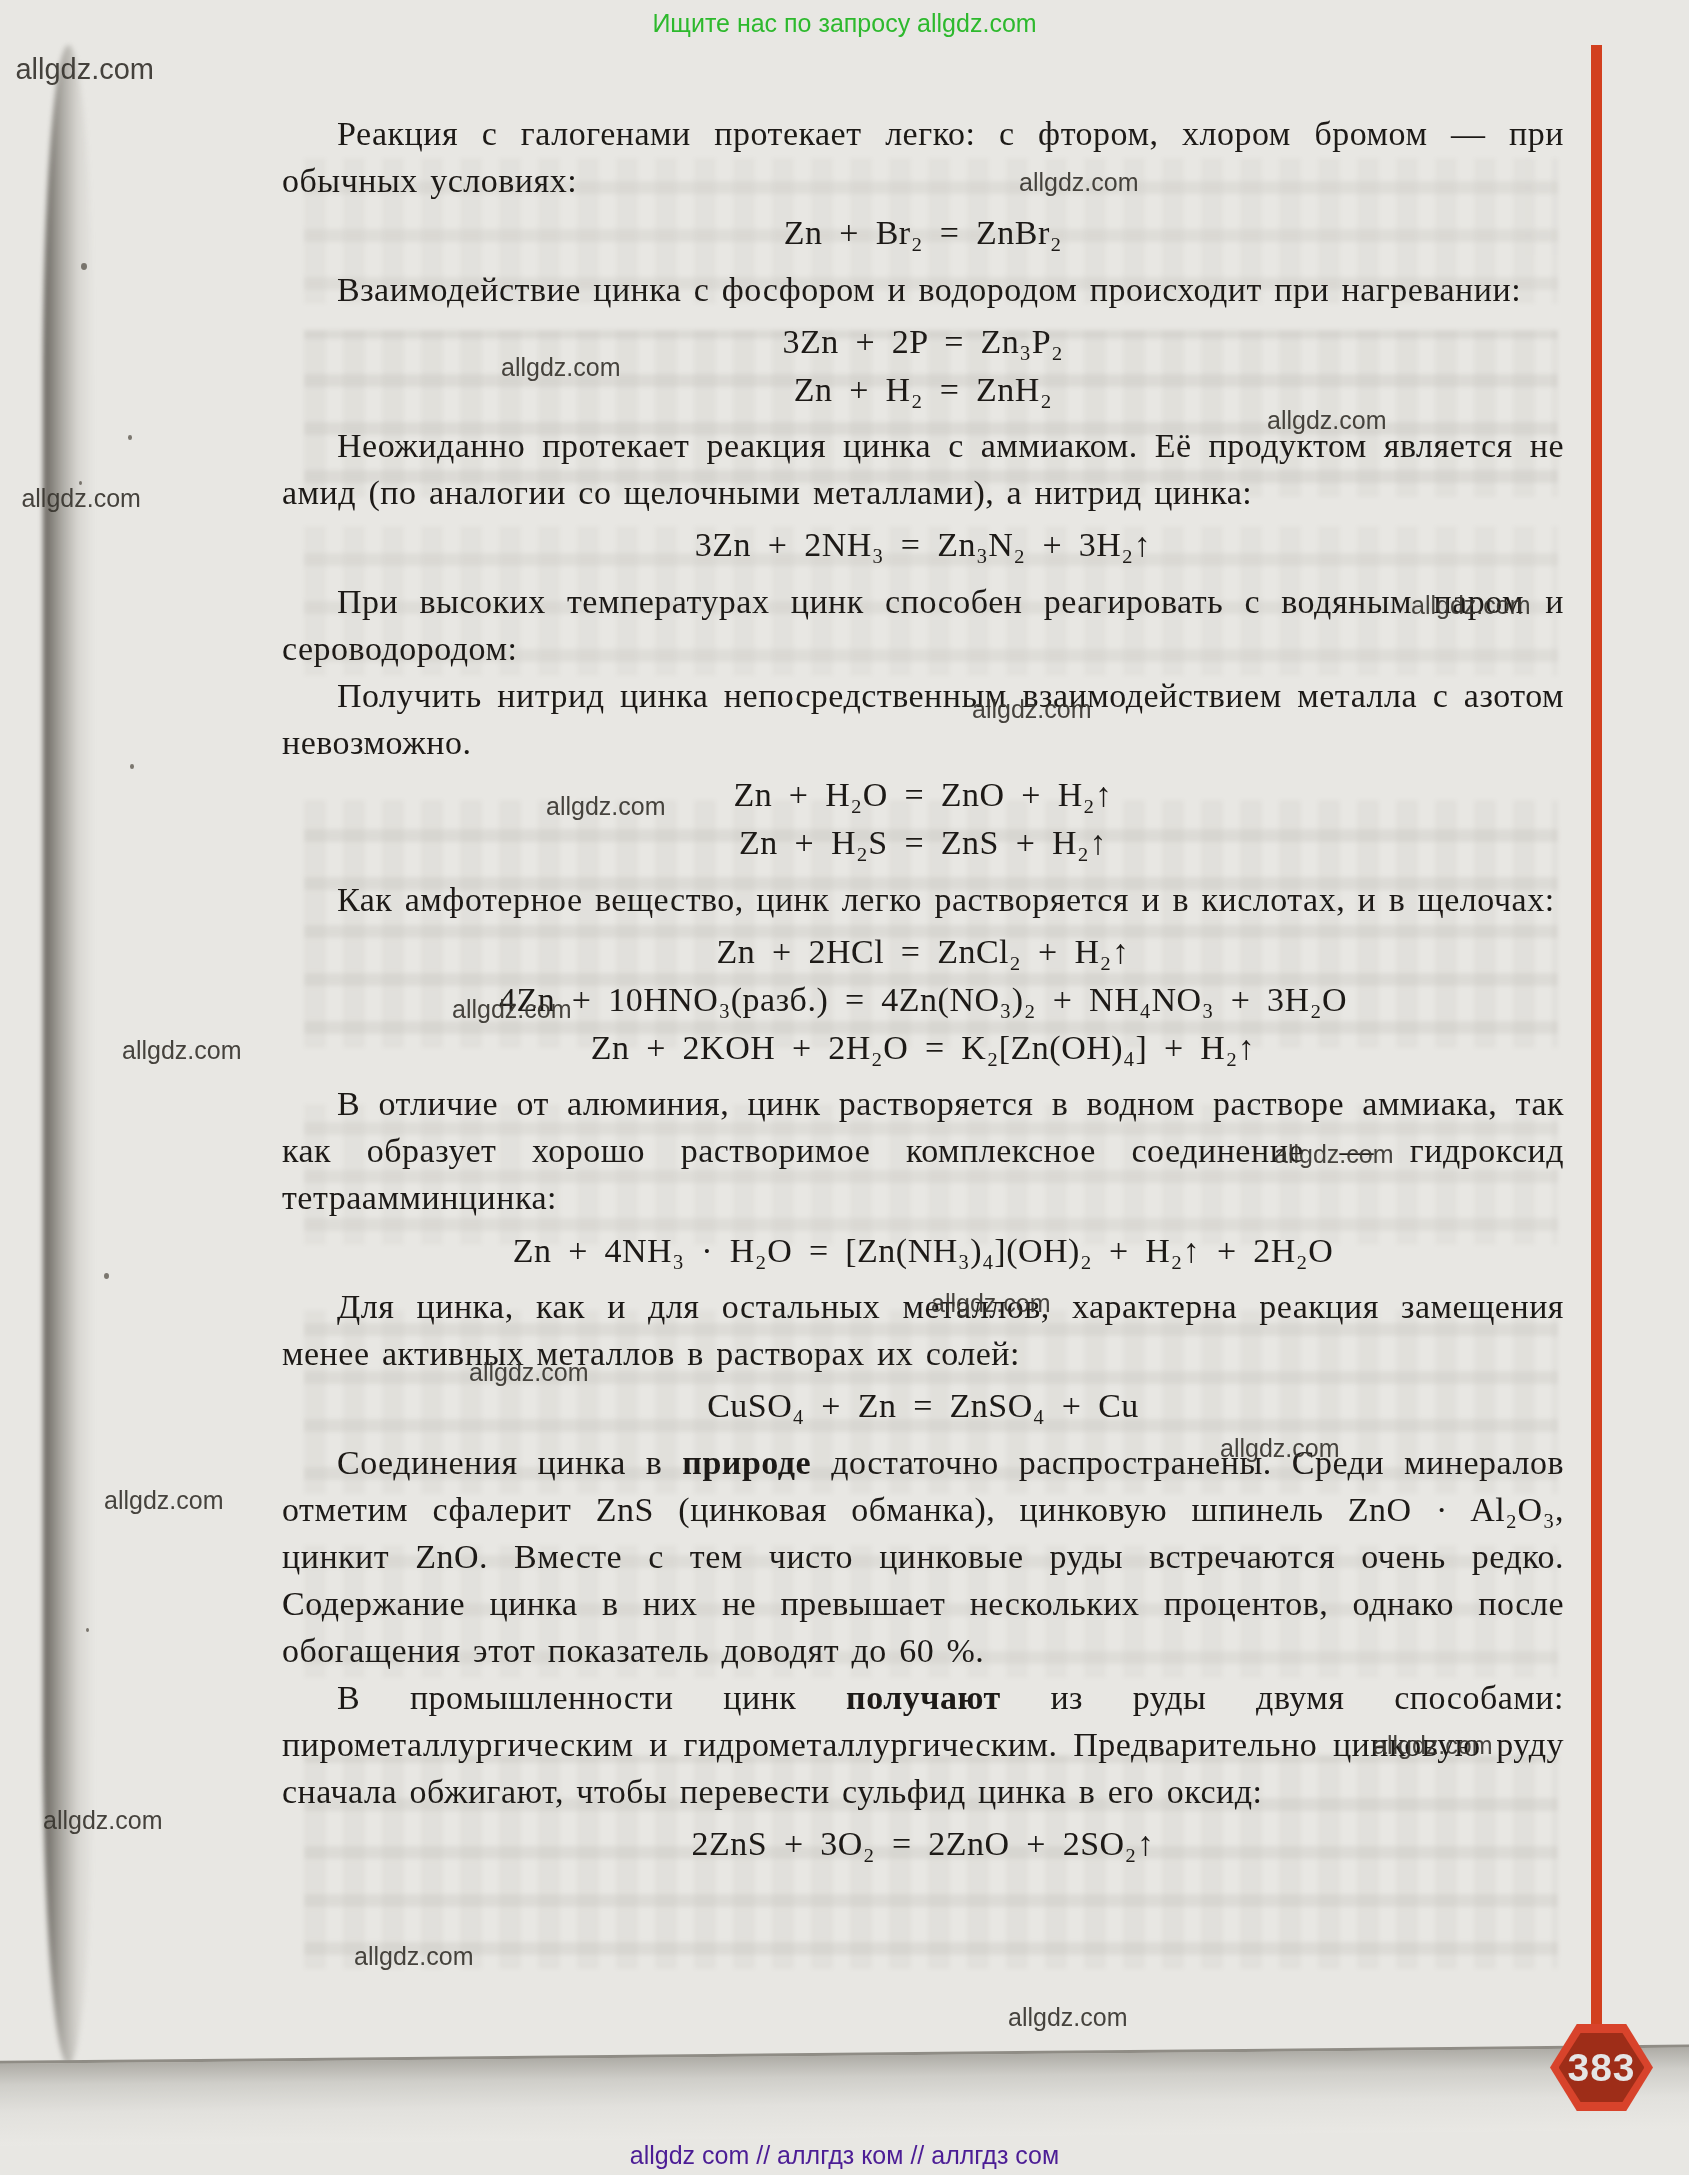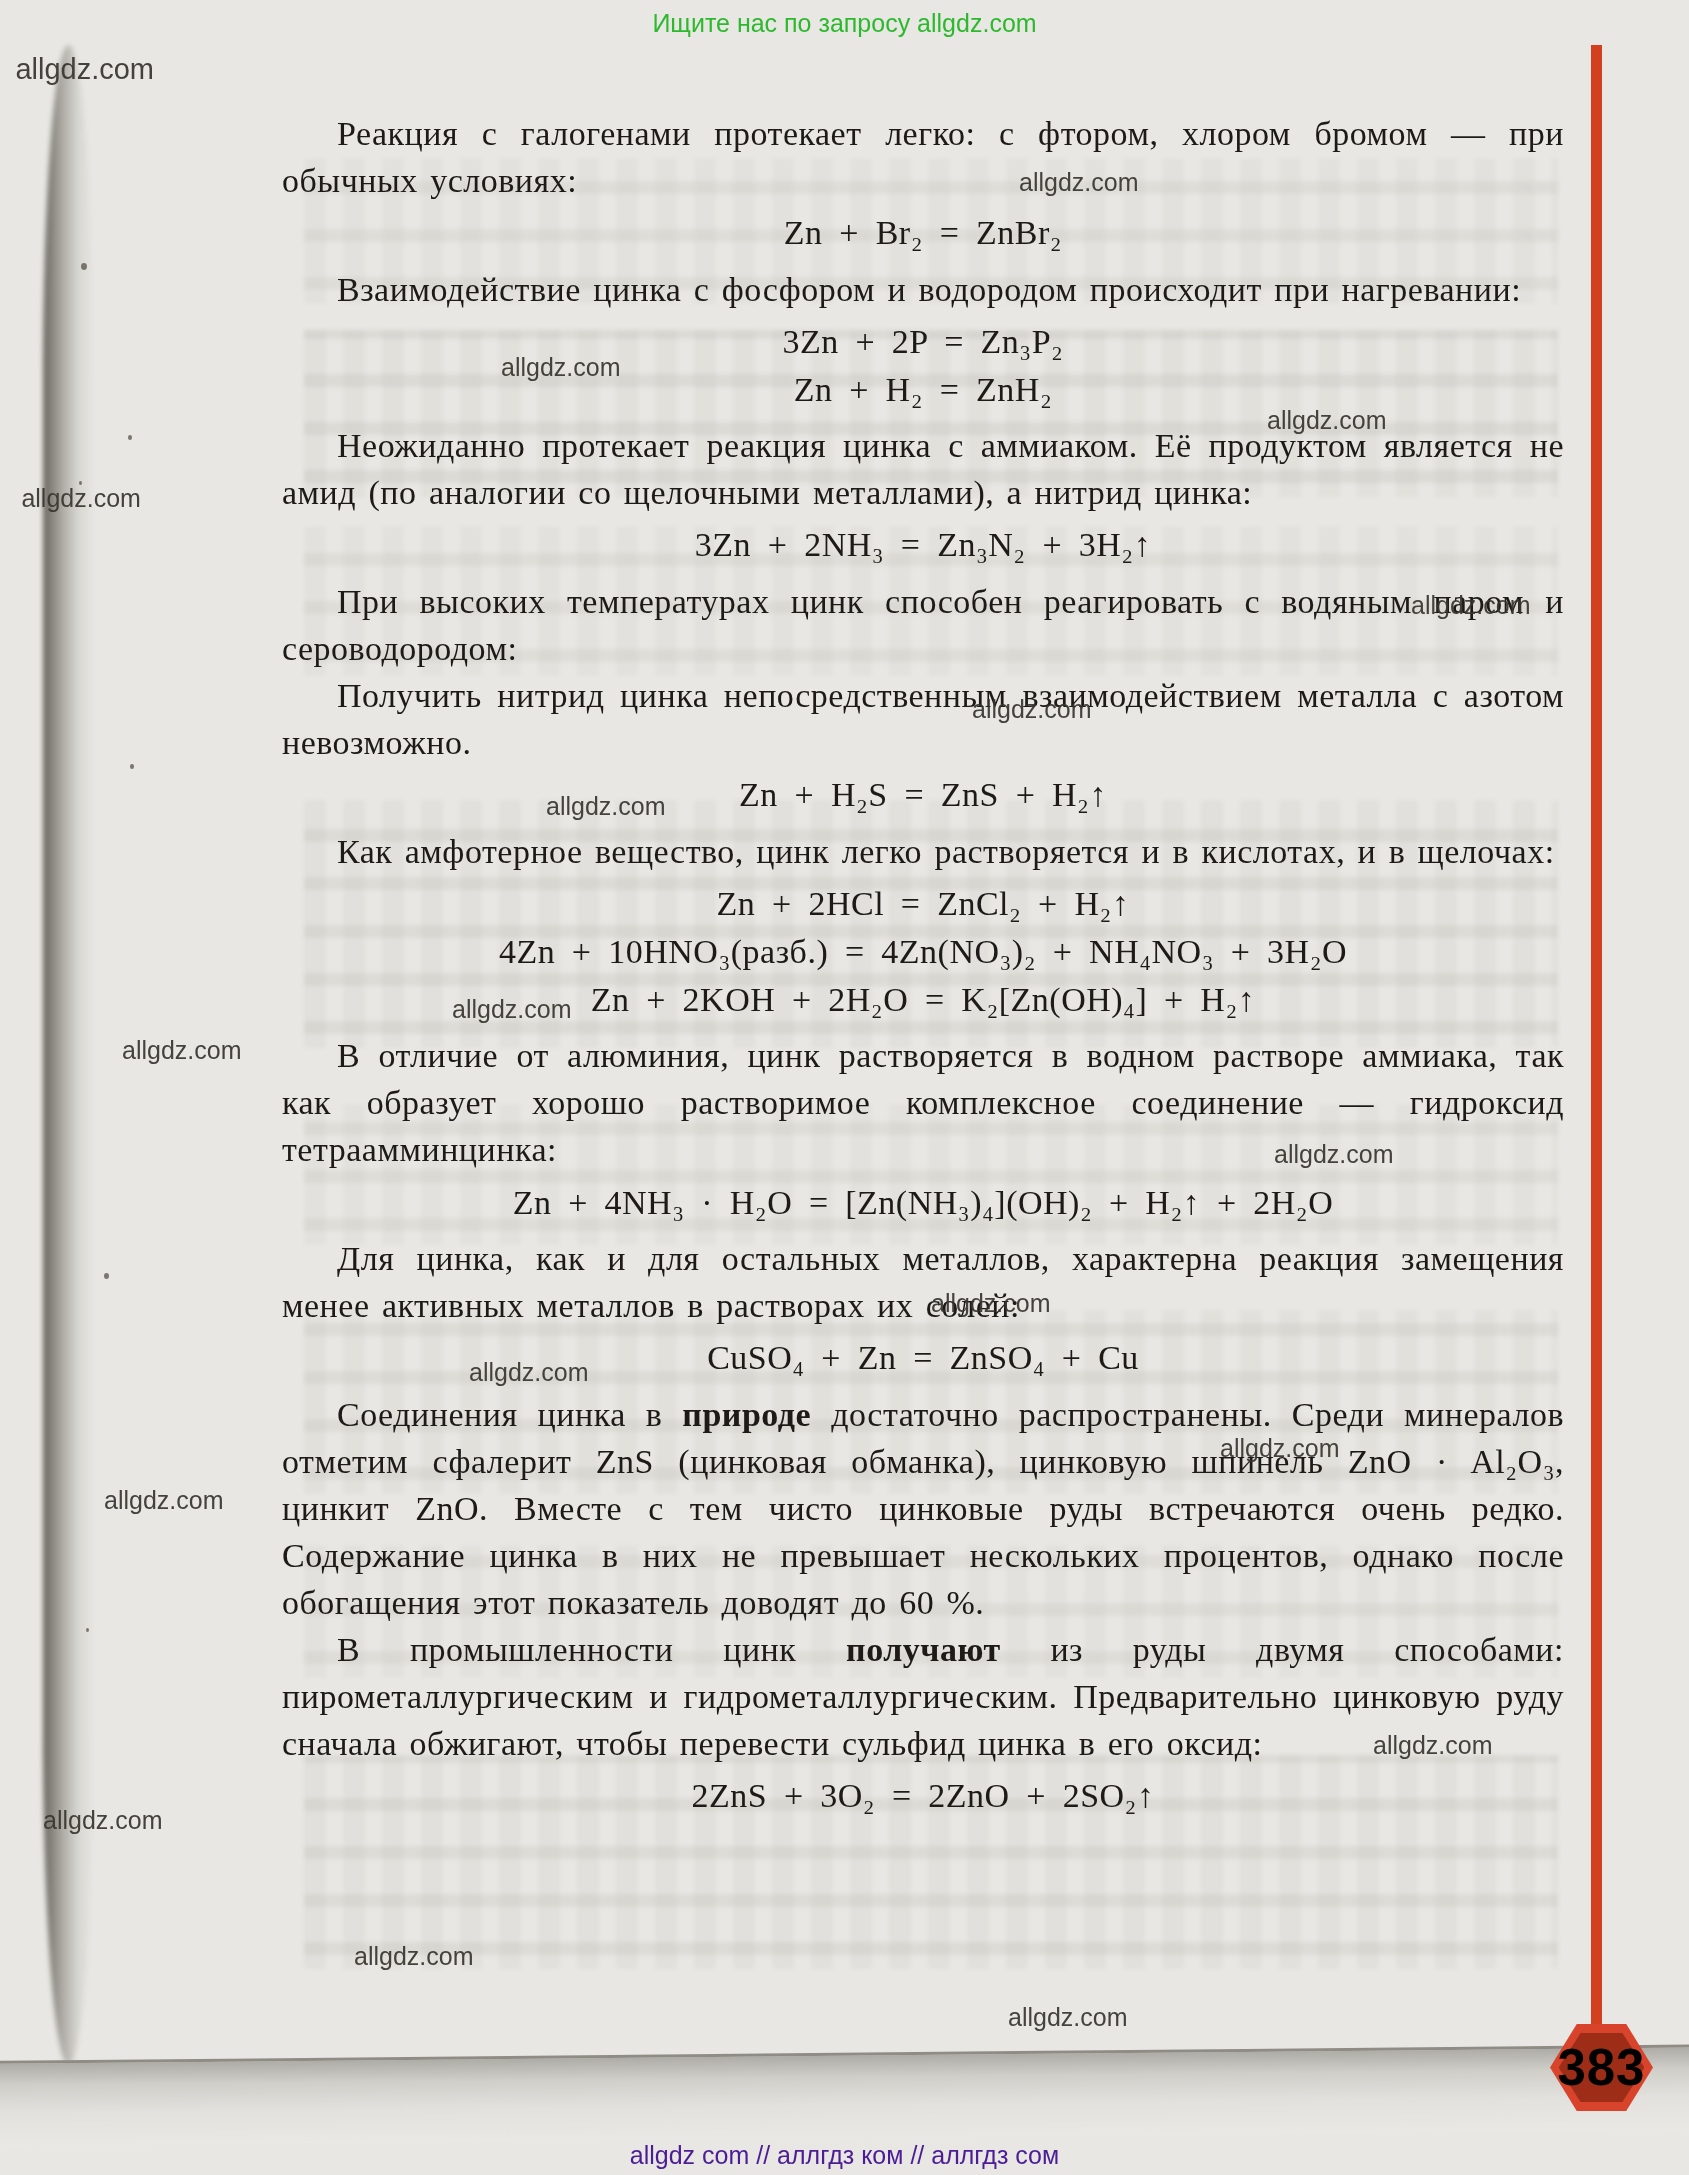--- a/index.html
+++ b/index.html
@@ -68,22 +68,22 @@
     position:absolute;left:1550px;top:2024px;width:103px;height:87px;z-index:5;
     clip-path:polygon(0 50%,26% 0,74% 0,100% 50%,74% 100%,26% 100%);
     background:#d8432b;display:flex;align-items:center;justify-content:center;
   }
   .badge-inner{
     position:absolute;inset:8.6px;
     clip-path:polygon(0 50%,26% 0,74% 0,100% 50%,74% 100%,26% 100%);
     background:#9e2d18;
   }
   .badge-num{
-    position:relative;z-index:1;color:#000000;font-family:"Liberation Sans",sans-serif;
-    font-weight:700;font-size:51px;letter-spacing:0.9px;
+    position:relative;z-index:1;color:#e5e5e5;font-family:"Liberation Sans",sans-serif;
+    font-weight:700;font-size:39px;letter-spacing:0.9px;
   }
   
   .footer{
     position:absolute;bottom:5.1px;left:0;right:0;text-align:center;z-index:6;
     color:#4c1d95;font-family:"Liberation Sans",sans-serif;font-size:25px;
   }
 </style>
 </head>
 <body>
 
@@ -120,20 +120,21 @@
         <div class="eq-line">3Zn + 2P = Zn₃P₂</div>
         <div class="eq-line">Zn + H₂ = ZnH₂</div>
       </div>
       <p><span>Неожиданно протекает реакция цинка с аммиаком. Её продуктом является не амид (по аналогии со щелочными металлами), а нитрид цинка:</span></p>
       <div class="equation">
         <div class="eq-line">3Zn + 2NH₃ = Zn₃N₂ + 3H₂↑</div>
       </div>
       <p><span>При высоких температурах цинк способен реагировать с водяным паром и сероводородом:</span></p>
       <p><span>Получить нитрид цинка непосредственным взаимодействием металла с азотом невозможно.</span></p>
       <div class="equation">
+        <div class="eq-line">Zn + H₂O = ZnO + H₂↑</div>
         <div class="eq-line">Zn + H₂S = ZnS + H₂↑</div>
       </div>
       <p><span>Как амфотерное вещество, цинк легко растворяется и в кислотах, и в щелочах:</span></p>
       <div class="equation">
         <div class="eq-line">Zn + 2HCl = ZnCl₂ + H₂↑</div>
         <div class="eq-line">4Zn + 10HNO₃(разб.) = 4Zn(NO₃)₂ + NH₄NO₃ + 3H₂O</div>
         <div class="eq-line">Zn + 2KOH + 2H₂O = K₂[Zn(OH)₄] + H₂↑</div>
       </div>
       <p><span>В отличие от алюминия, цинк растворяется в водном растворе аммиака, так как образует хорошо растворимое комплексное соединение — гидроксид тетраамминцинка:</span></p>
       <div class="equation">

